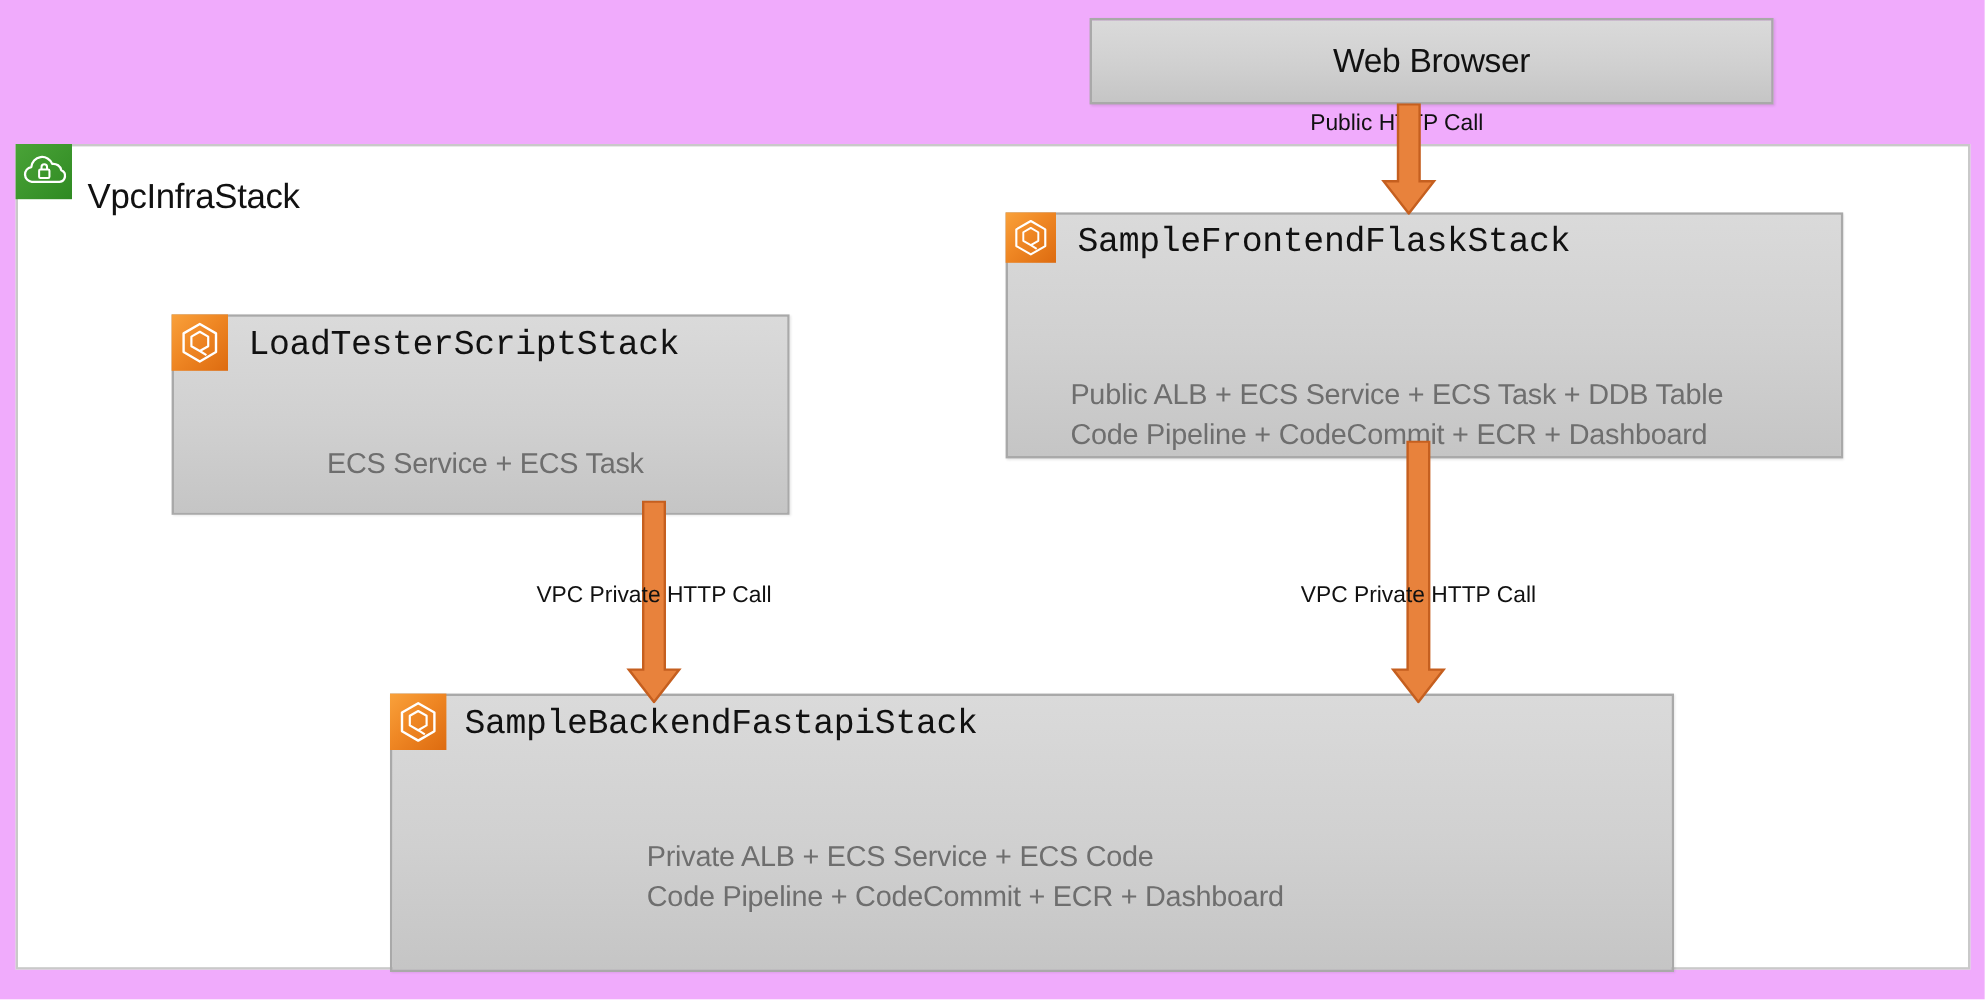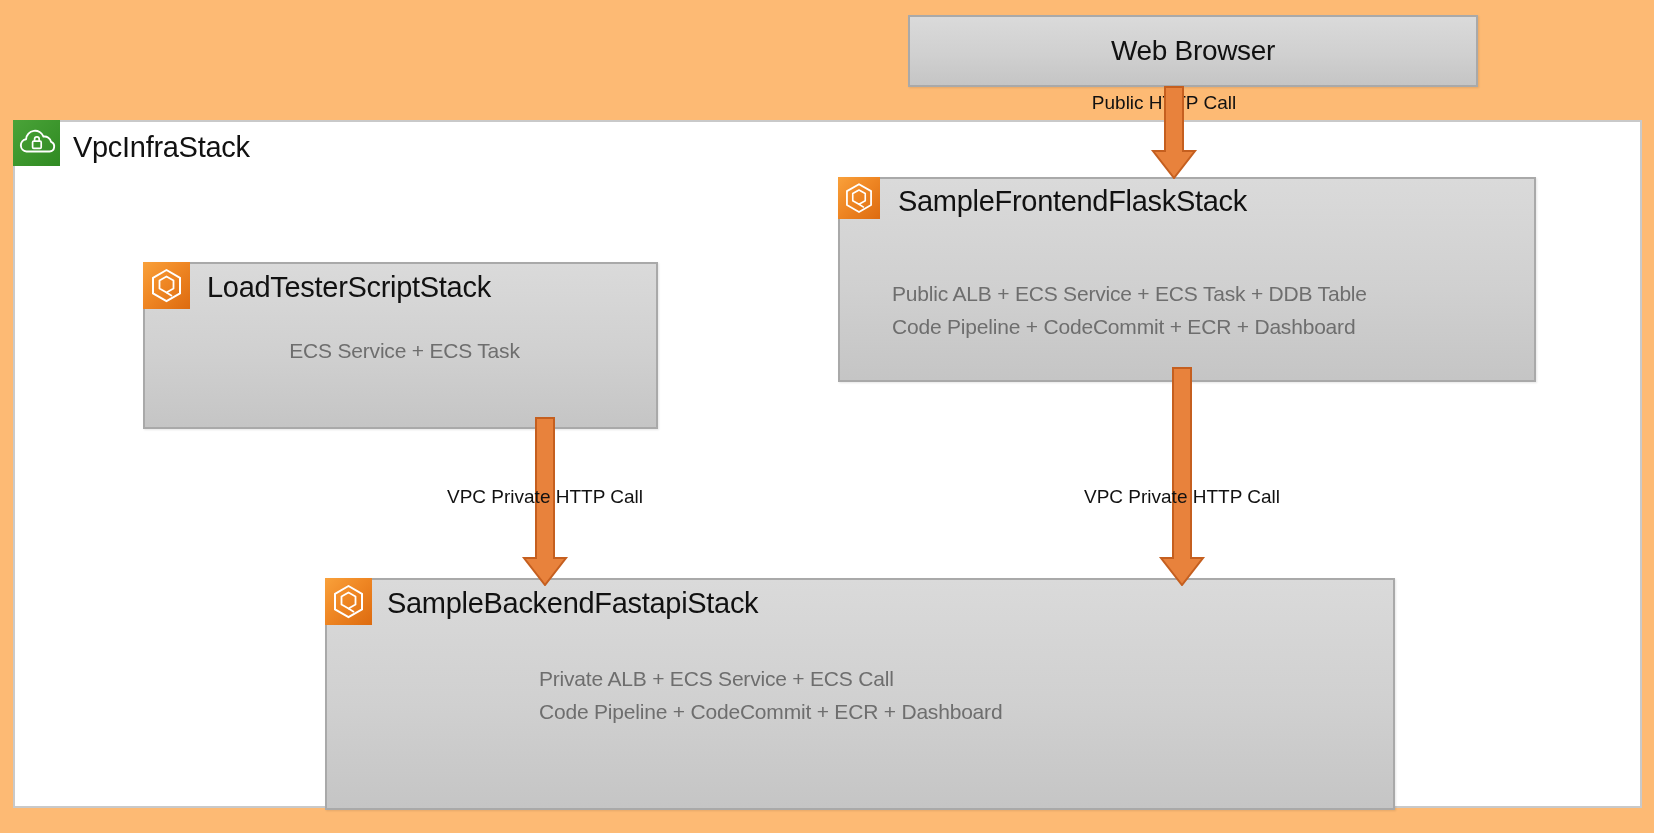--- a/index.html
+++ b/index.html
@@ -1,44 +1,46 @@
 <!DOCTYPE html>
 <html><head>
 <meta charset="utf-8">
 <style>
   html,body{margin:0;padding:0;background:#ffffff;}
   .canvas{
     position:relative;
     width:1654px;height:833px;
-    background:#fdba74;
+    background:#f0abfc;
     font-family:"Liberation Sans", sans-serif;
     overflow:hidden;
   }
   
   .box{
     position:absolute;
     background:linear-gradient(180deg,#dadada 0%,#d0d0d0 55%,#c5c5c5 100%);
     border:2px solid #a9a9a9;
     box-sizing:border-box;
     box-shadow:1px 1px 2px rgba(0,0,0,0.10);
   }
   .box-title{
     position:absolute;
     color:#111111;
     font-size:29px;
     letter-spacing:-0.3px;
     white-space:nowrap;
+    font-family:Liberation Mono, monospace;
   }
   .box-sub{
     position:absolute;
     color:#6e6e6e;
-    font-size:21px;
+    font-size:24px;
     line-height:33px;
     letter-spacing:-0.2px;
     white-space:nowrap;
+    margin-top:36px;
   }
   
   .web-browser{
     left:908px;top:15px;width:570px;height:72px;
     display:flex;align-items:center;justify-content:center;
   }
   .web-browser .wb-title{
     color:#111111;font-size:28px;letter-spacing:-0.3px;
   }
   
@@ -47,21 +49,21 @@
     left:13px;top:120px;width:1629px;height:688px;
     border:2px solid #c9c9c9;
     box-sizing:border-box;
     background:#ffffff;
   }
   .vpc-icon{
     position:absolute;left:-2px;top:-2px;width:47px;height:46px;
     background:linear-gradient(135deg,#4aa338 0%,#2f8a22 100%);
   }
   .vpc-title{
-    position:absolute;left:58px;top:9px;
+    position:absolute;left:58px;top:26px;
     color:#111111;font-size:29px;letter-spacing:-0.3px;white-space:nowrap;
   }
   
   .cfn-icon{
     position:absolute;left:-2px;top:-2px;width:47px;height:47px;
     background:linear-gradient(135deg,#f9a13b 0%,#ef8724 45%,#dd6b10 100%);
   }
   .cfn-icon svg, .vpc-icon svg{display:block;width:100%;height:100%;}
   
   .loadtester{left:143px;top:262px;width:515px;height:167px;padding-left:12px;}
@@ -143,21 +145,21 @@
   <div class="box backend">
     <div class="cfn-icon">
       <svg viewBox="0 0 47 47" xmlns="http://www.w3.org/2000/svg">
         <path d="M23.5 8 L37 15.8 V31.4 L23.5 39.2 L10 31.4 V15.8 Z" fill="none" stroke="#ffffff" stroke-width="2" stroke-linejoin="round"></path>
         <path d="M23.5 14.5 L30.5 18.5 V26.5 L23.5 30.5 L16.5 26.5 V18.5 Z" fill="none" stroke="#ffffff" stroke-width="1.8" stroke-linejoin="round"></path>
         <path d="M23.5 30.5 L29 34" fill="none" stroke="#ffffff" stroke-width="1.8"></path>
       </svg>
     </div>
     <div class="box-title">SampleBackendFastapiStack</div>
     <div class="box-sub">
-      <div>Private ALB + ECS Service + ECS Call</div>
+      <div>Private ALB + ECS Service + ECS Code</div>
       <div>Code Pipeline + CodeCommit + ECR + Dashboard</div>
     </div>
   </div>
 
   <svg class="arrow" style="left:1150px;top:86px;" width="48" height="93">
     <polygon points="15,1 33,1 33,65 45,65 24,92 3,65 15,65" fill="#E8823C" stroke="#C55F1F" stroke-width="2" stroke-linejoin="miter"></polygon>
   </svg>
 
   <svg class="arrow" style="left:521px;top:417px;" width="48" height="169">
     <polygon points="15,1 33,1 33,141 45,141 24,168 3,141 15,141" fill="#E8823C" stroke="#C55F1F" stroke-width="2" stroke-linejoin="miter"></polygon>

